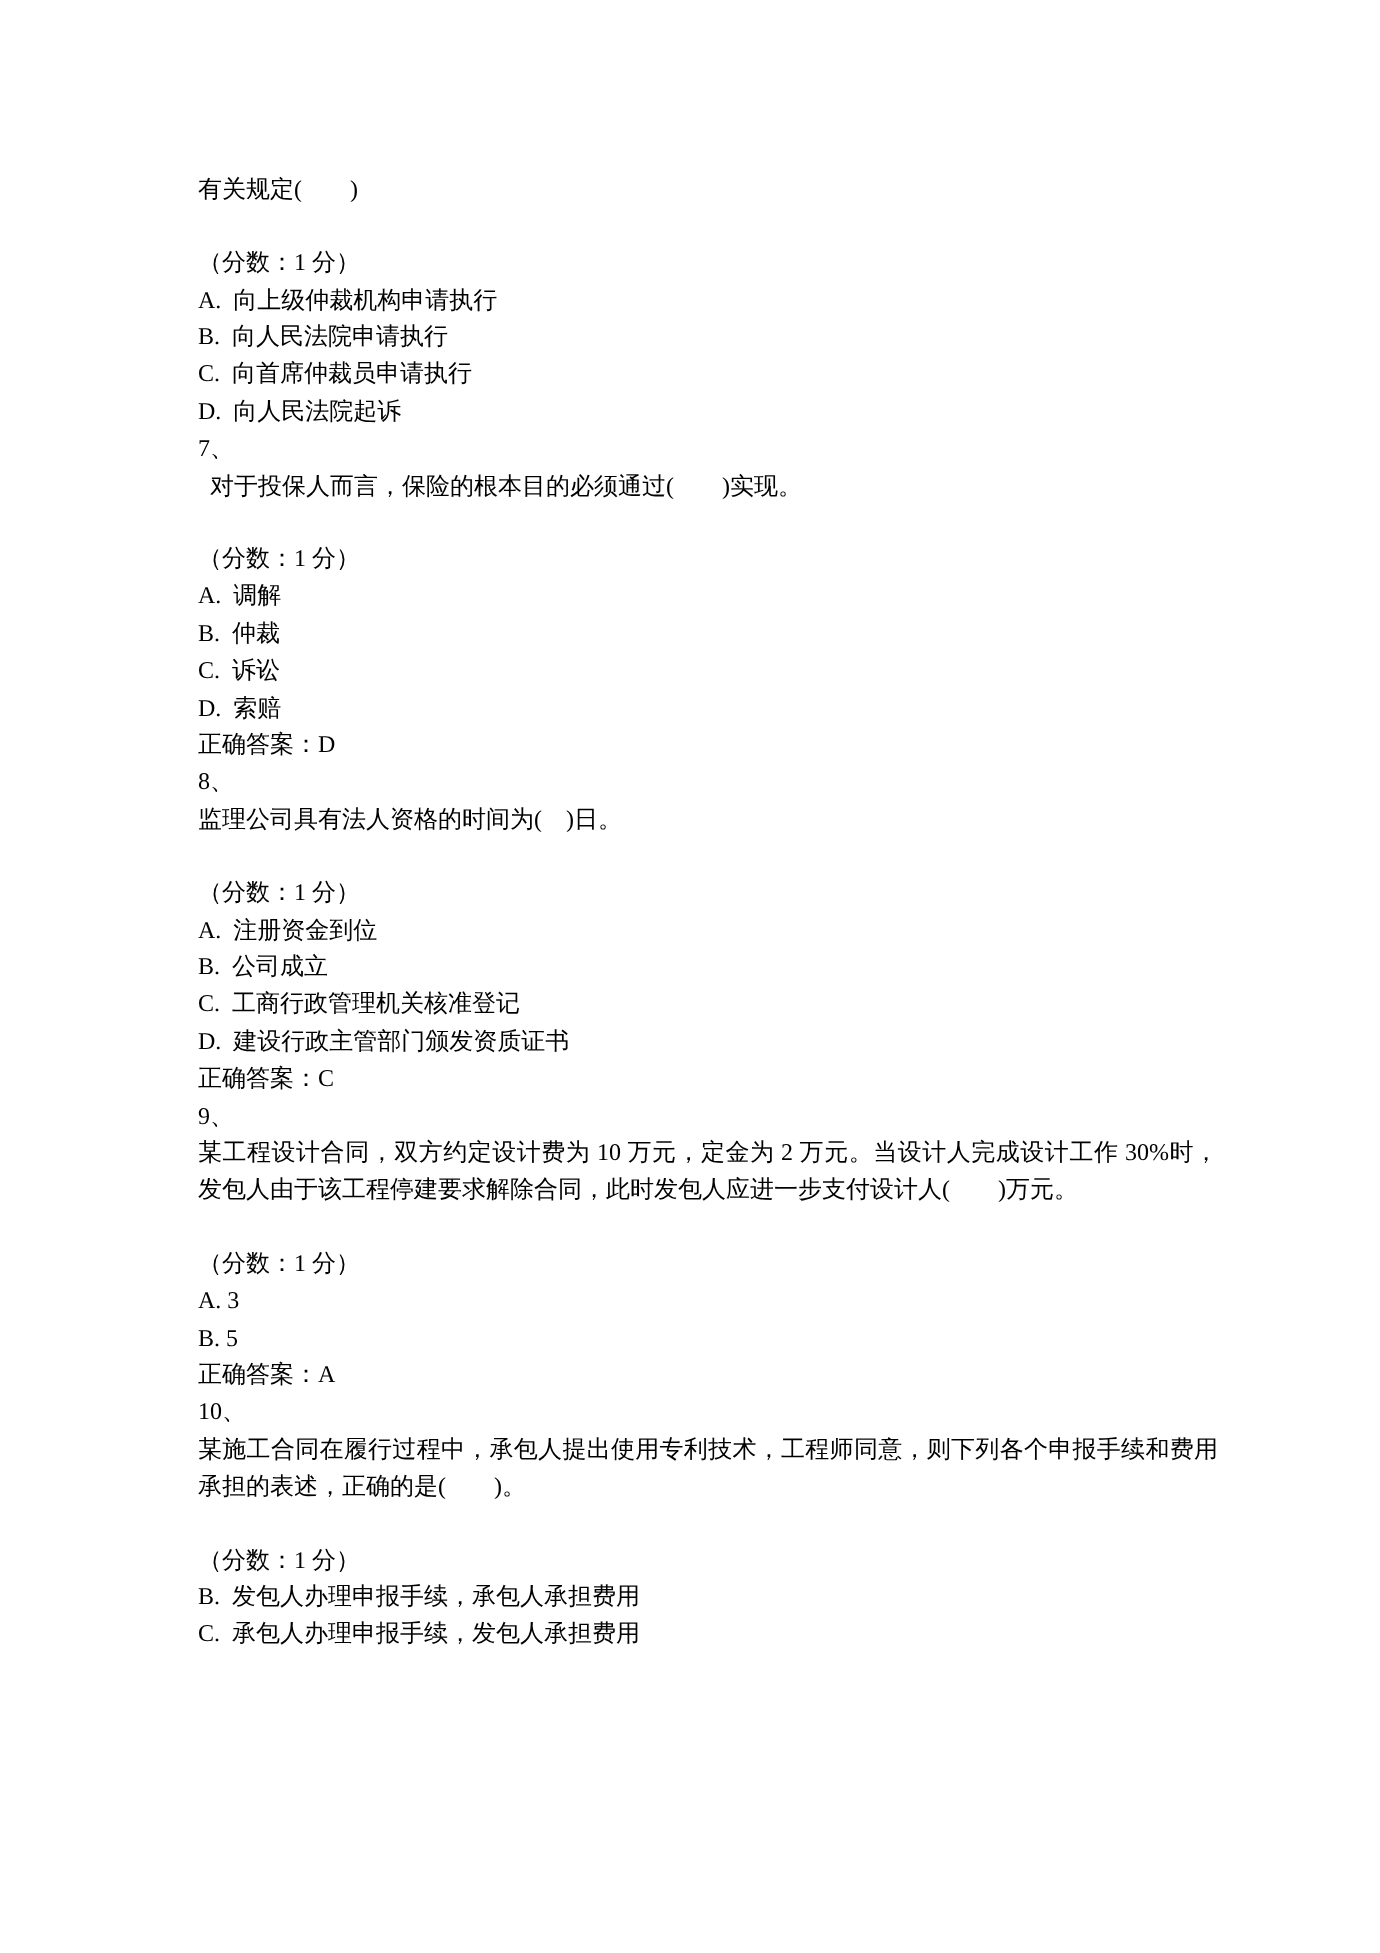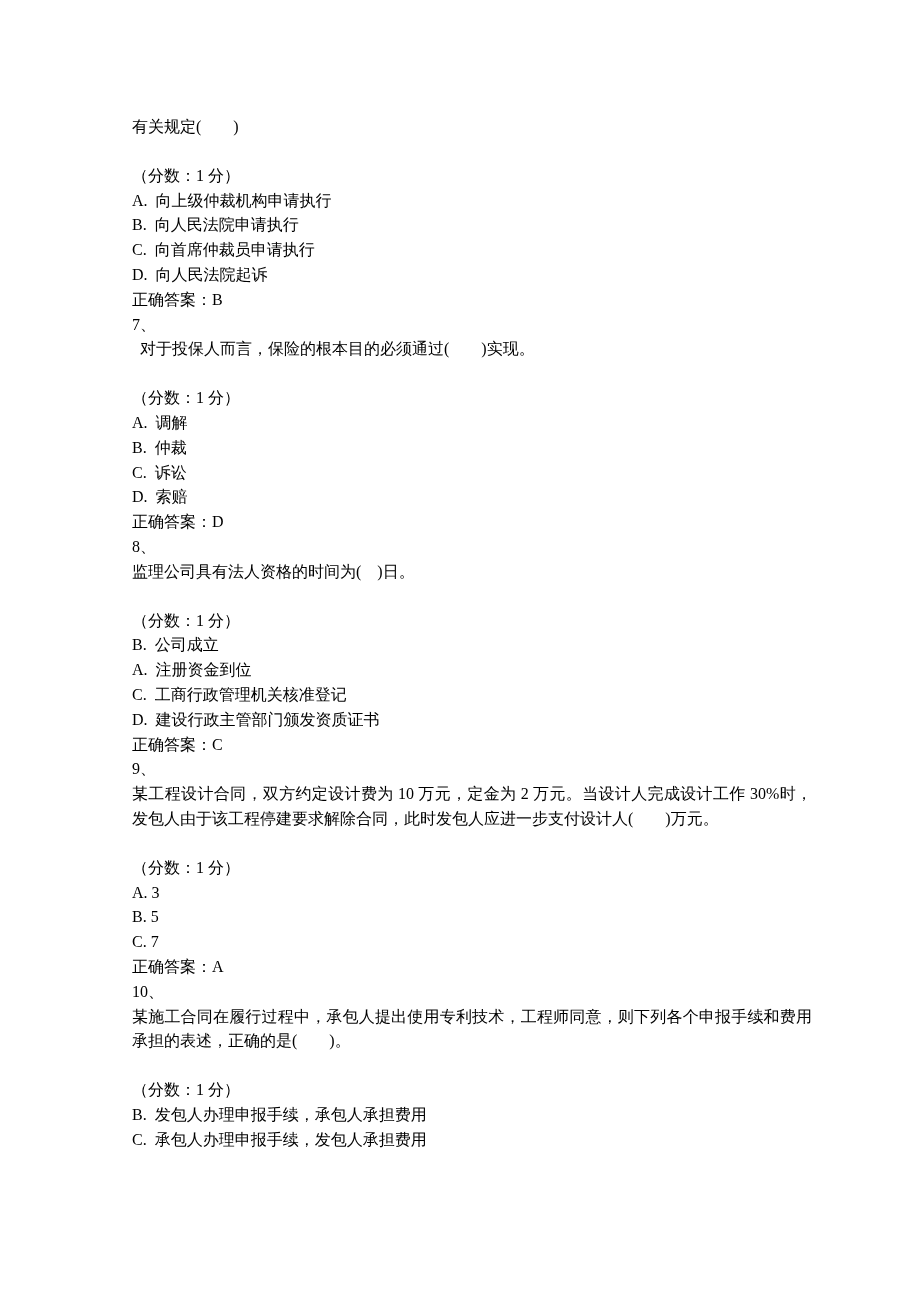--- a/index.html
+++ b/index.html
@@ -38,55 +38,53 @@
 <div class="page">
 
   <div class="block">
     <div class="line">有关规定(　　)</div>
     <div class="gap"></div>
     <div class="line">（分数：1 分）</div>
     <div class="line">A.  向上级仲裁机构申请执行</div>
     <div class="line">B.  向人民法院申请执行</div>
     <div class="line">C.  向首席仲裁员申请执行</div>
     <div class="line">D.  向人民法院起诉</div>
-    <div class="line">正确答案：B</div>
   </div>
 
   <div class="block">
     <div class="line">7、</div>
     <div class="line">  对于投保人而言，保险的根本目的必须通过(　　)实现。</div>
     <div class="gap"></div>
     <div class="line">（分数：1 分）</div>
     <div class="line">A.  调解</div>
     <div class="line">B.  仲裁</div>
     <div class="line">C.  诉讼</div>
     <div class="line">D.  索赔</div>
     <div class="line">正确答案：D</div>
   </div>
 
   <div class="block">
     <div class="line">8、</div>
     <div class="line">监理公司具有法人资格的时间为(　)日。</div>
     <div class="gap"></div>
     <div class="line">（分数：1 分）</div>
+    <div class="line">A.  注册资金到位</div>
     <div class="line">B.  公司成立</div>
-    <div class="line">A.  注册资金到位</div>
     <div class="line">C.  工商行政管理机关核准登记</div>
     <div class="line">D.  建设行政主管部门颁发资质证书</div>
     <div class="line">正确答案：C</div>
   </div>
 
   <div class="block">
     <div class="line">9、</div>
     <div class="line justify">某工程设计合同，双方约定设计费为 10 万元，定金为 2 万元。当设计人完成设计工作 30%时，发包人由于该工程停建要求解除合同，此时发包人应进一步支付设计人(　　)万元。</div>
     <div class="gap"></div>
     <div class="line">（分数：1 分）</div>
     <div class="line">A. 3</div>
     <div class="line">B. 5</div>
-    <div class="line">C. 7</div>
     <div class="line">正确答案：A</div>
   </div>
 
   <div class="block">
     <div class="line">10、</div>
     <div class="line justify">某施工合同在履行过程中，承包人提出使用专利技术，工程师同意，则下列各个申报手续和费用承担的表述，正确的是(　　)。</div>
     <div class="gap"></div>
     <div class="line">（分数：1 分）</div>
     <div class="line">B.  发包人办理申报手续，承包人承担费用</div>
     <div class="line">C.  承包人办理申报手续，发包人承担费用</div>

